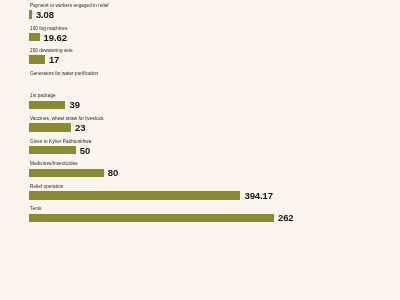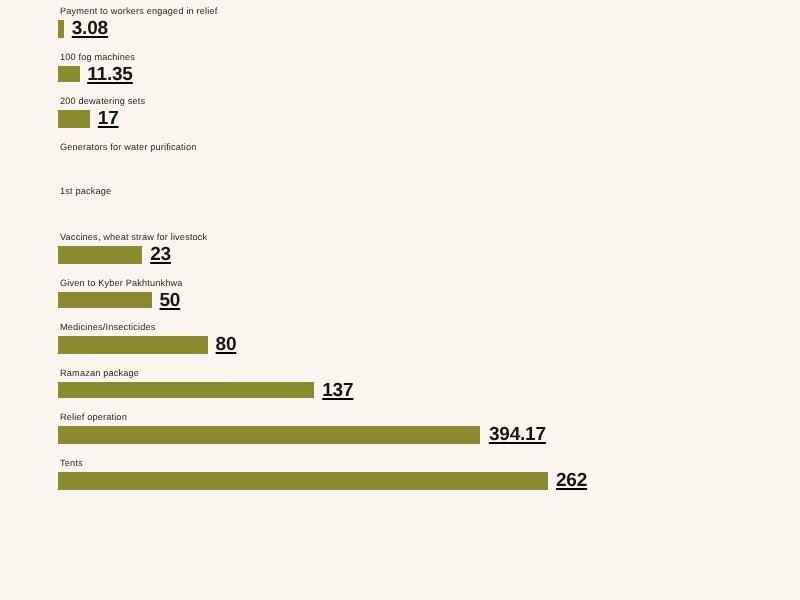--- a/index.html
+++ b/index.html
@@ -36,23 +36,22 @@
     line-height: 6px;
     color: #231f17;
     letter-spacing: 0.08px;
     white-space: nowrap;
     padding-left: 1px;
     height: 7px;
     font-weight: 400;
   }
   .bar-row {
     display: flex;
-    align-items: flex-start;
+    align-items: center;
     height: 9px;
-    text-decoration: underline;
   }
   .bar-rect {
     height: 8.5px;
     background: #8a8a31;
     flex: 0 0 auto;
   }
   .bar-value {
     font-size: 9.5px;
     font-weight: bold;
     color: #17150f;
@@ -71,35 +70,39 @@
         <div class="bar-label">Payment to workers engaged in relief</div>
         <div class="bar-row">
           <div class="bar-rect" style="width: 2.88015px; background: rgb(138, 138, 49);"></div>
           <div class="bar-value" style="color: rgb(23, 21, 15);">3.08</div>
         </div>
       </div>
       <div class="bar-group" style="height: 22.6154px;">
         <div class="bar-label">100 fog machines</div>
         <div class="bar-row">
           <div class="bar-rect" style="width: 10.6135px; background: rgb(138, 138, 49);"></div>
-          <div class="bar-value" style="color: rgb(23, 21, 15);">11.35</div>
+          <div class="bar-value" style="color: rgb(23, 21, 15);">19.62</div>
         </div>
       </div>
       <div class="bar-group" style="height: 22.6154px;">
         <div class="bar-label">200 dewatering sets</div>
         <div class="bar-row">
           <div class="bar-rect" style="width: 15.8969px; background: rgb(138, 138, 49);"></div>
           <div class="bar-value" style="color: rgb(23, 21, 15);">17</div>
         </div>
       </div>
       <div class="bar-group" style="height: 22.6154px;">
         <div class="bar-label">Generators for water purification</div>
       </div>
       <div class="bar-group" style="height: 22.6154px;">
         <div class="bar-label">1st package</div>
+        <div class="bar-row">
+          <div class="bar-rect" style="width: 36.4695px; background: rgb(138, 138, 49);"></div>
+          <div class="bar-value" style="color: rgb(23, 21, 15);">39</div>
+        </div>
       </div>
       <div class="bar-group" style="height: 22.6154px;">
         <div class="bar-label">Vaccines, wheat straw for livestock</div>
         <div class="bar-row">
           <div class="bar-rect" style="width: 42.0802px; background: rgb(138, 138, 49);"></div>
           <div class="bar-value" style="color: rgb(23, 21, 15);">23</div>
         </div>
       </div>
       <div class="bar-group" style="height: 22.6154px;">
         <div class="bar-label">Given to Kyber Pakhtunkhwa</div>
@@ -109,27 +112,20 @@
         </div>
       </div>
       <div class="bar-group" style="height: 22.6154px;">
         <div class="bar-label">Medicines/Insecticides</div>
         <div class="bar-row">
           <div class="bar-rect" style="width: 74.8092px; background: rgb(138, 138, 49);"></div>
           <div class="bar-value" style="color: rgb(23, 21, 15);">80</div>
         </div>
       </div>
       <div class="bar-group" style="height: 22.6154px;">
-        <div class="bar-label">Ramazan package</div>
-        <div class="bar-row">
-          <div class="bar-rect" style="width: 128.111px; background: rgb(138, 138, 49);"></div>
-          <div class="bar-value" style="color: rgb(23, 21, 15);">137</div>
-        </div>
-      </div>
-      <div class="bar-group" style="height: 22.6154px;">
         <div class="bar-label">Relief operation</div>
         <div class="bar-row">
           <div class="bar-rect" style="width: 211.467px; background: rgb(138, 138, 49);"></div>
           <div class="bar-value" style="color: rgb(23, 21, 15);">394.17</div>
         </div>
       </div>
       <div class="bar-group" style="height: 22.6154px;">
         <div class="bar-label">Tents</div>
         <div class="bar-row">
           <div class="bar-rect" style="width: 245px; background: rgb(138, 138, 49);"></div>

